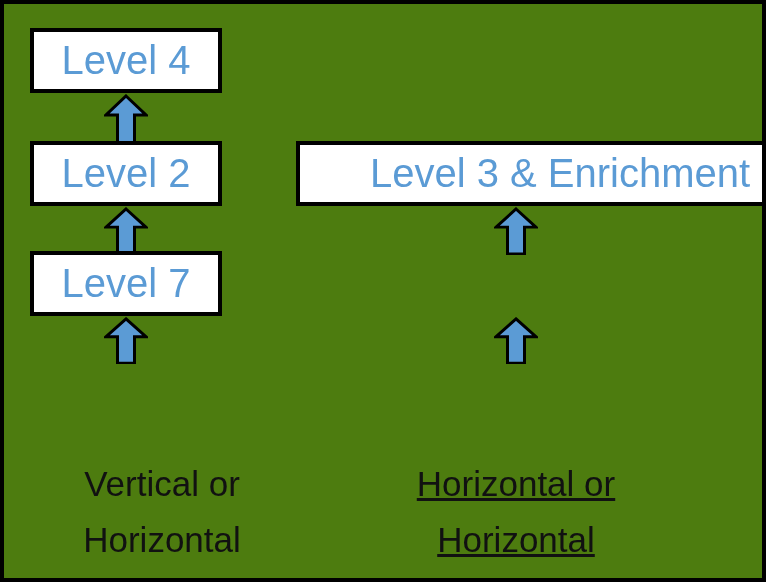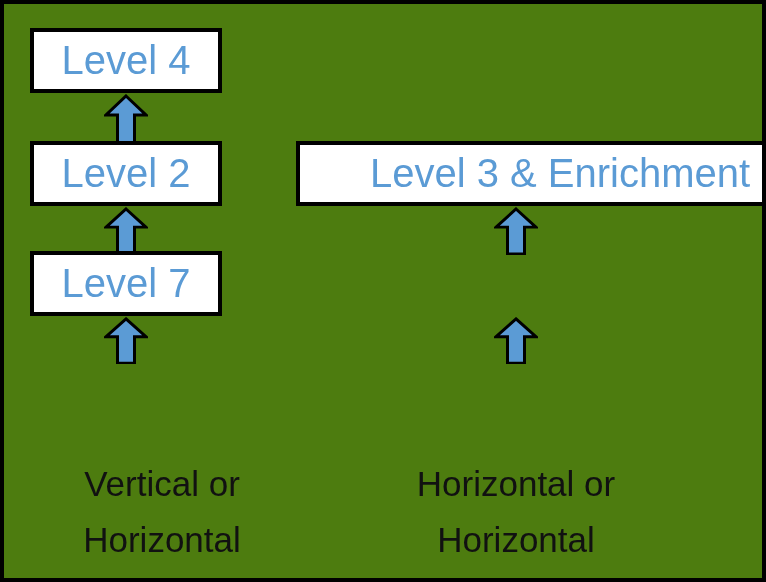--- a/index.html
+++ b/index.html
@@ -41,21 +41,21 @@
   .caption {
     position: absolute;
     top: 452px;
     text-align: center;
     font-size: 35px;
     line-height: 56px;
     color: #111111;
     z-index: 2;
   }
   .caption-left  { left: 8px;   width: 252px; margin-left: 24px; }
-  .caption-right { left: 292px; width: 440px; }
+  .caption-right { left: 292px; width: 440px; text-decoration: underline; }
 </style>
 </head>
 <body>
 
 <div class="canvas">
 
   <div class="box left-col" style="top:24px">Level 4</div>
   <div class="box left-col" style="top:137px">Level 2</div>
   <div class="box left-col" style="top:247px">Level 7</div>
 

